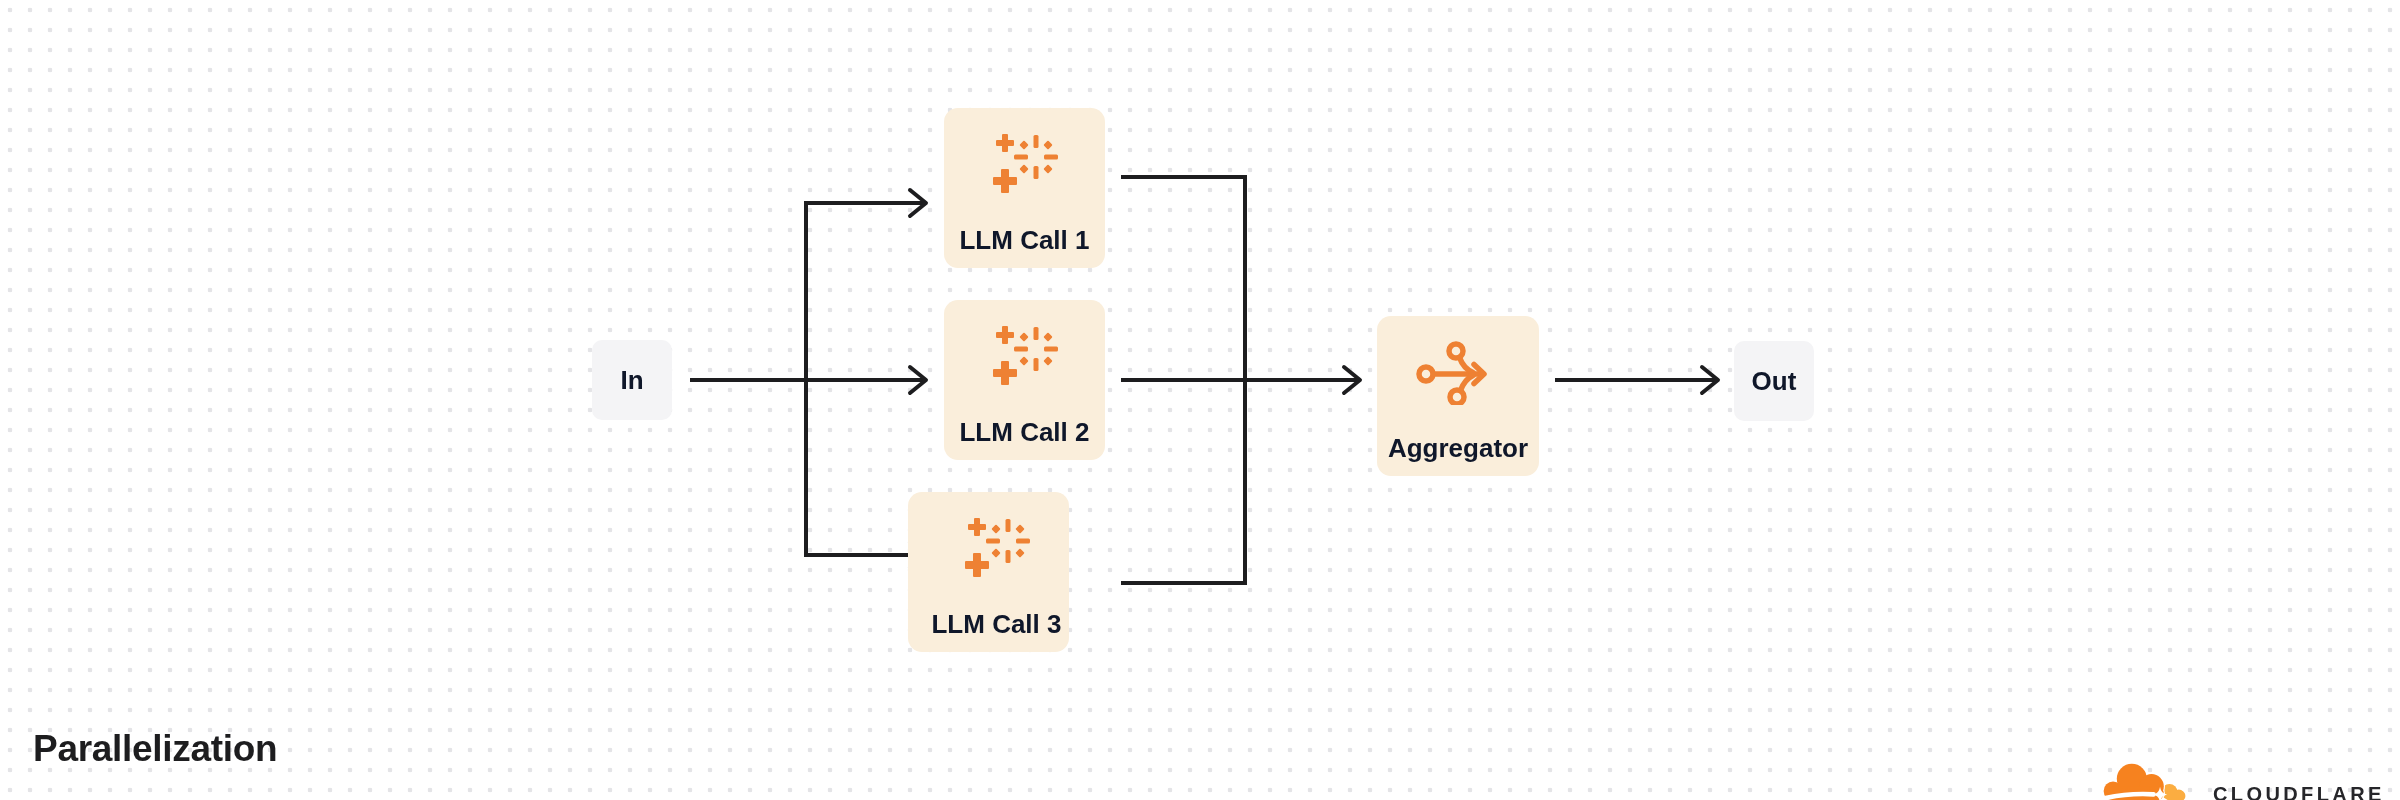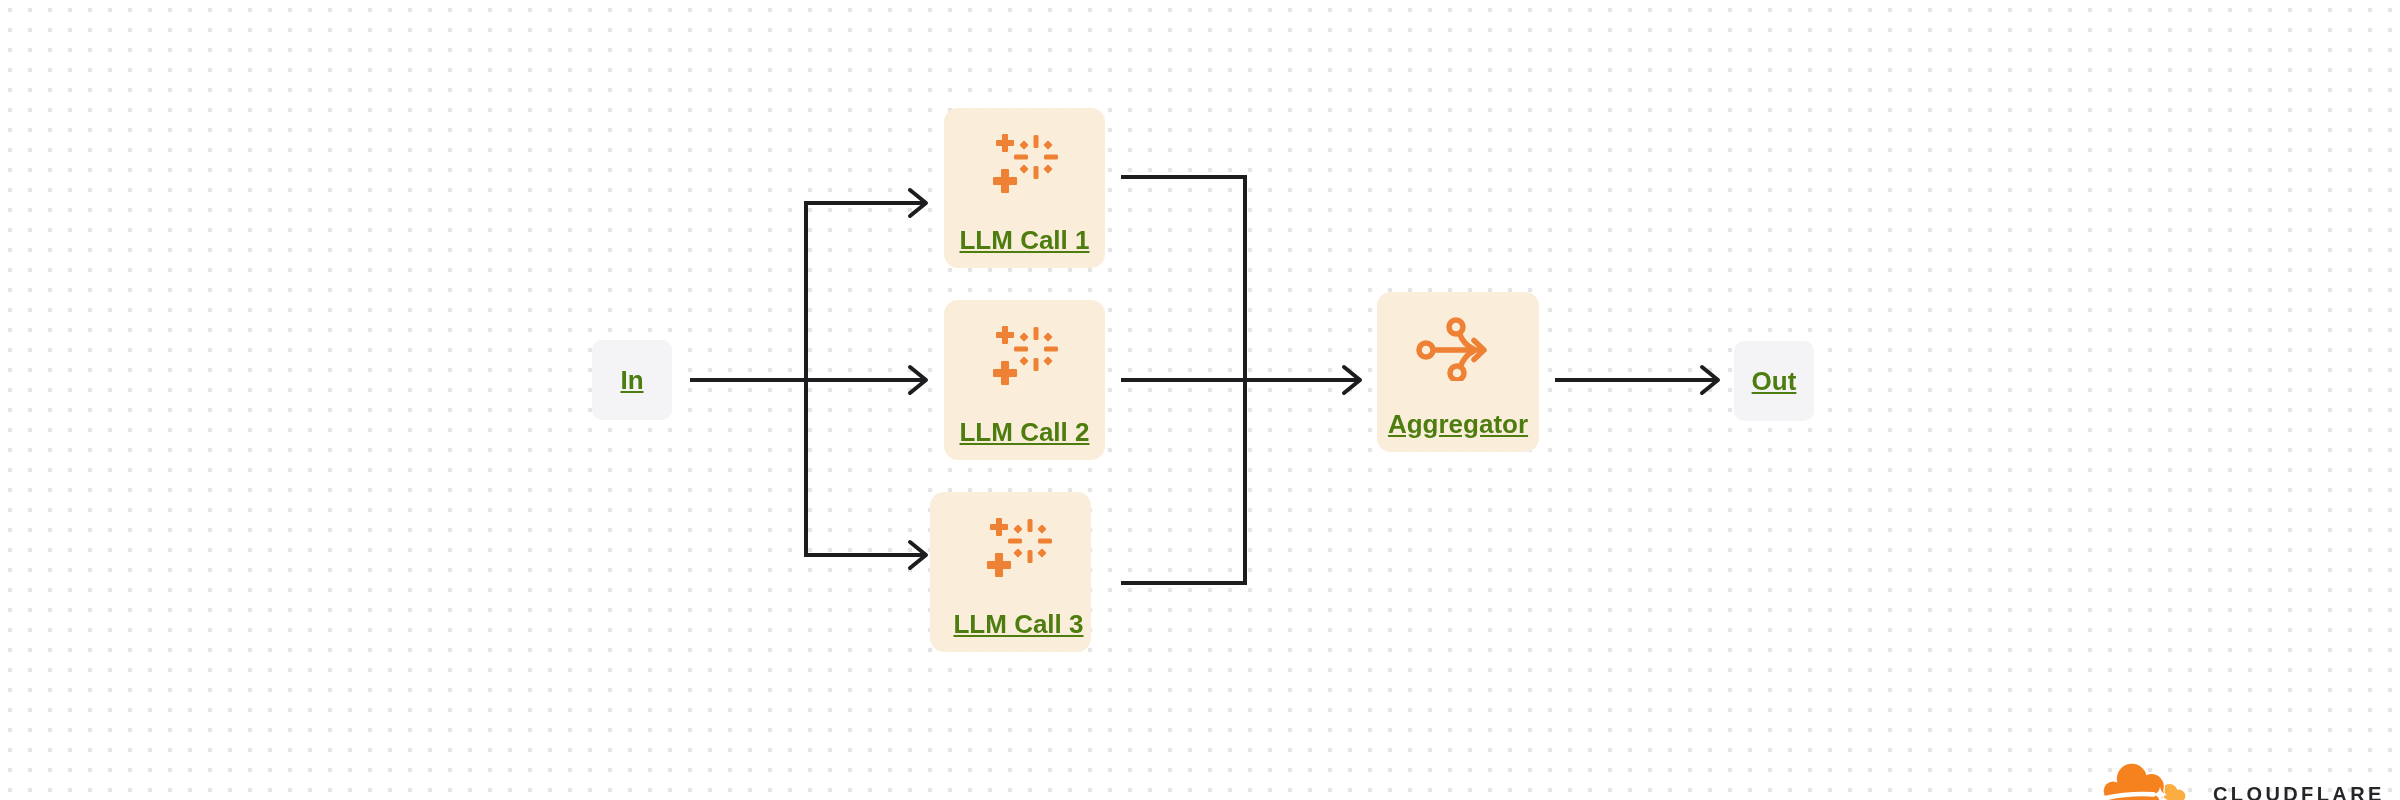--- a/index.html
+++ b/index.html
@@ -21,23 +21,22 @@
   }
   svg.edges path {
     stroke: currentColor; stroke-width: 4; fill: none;
   }
   svg.edges path.head {
     stroke-linecap: round; stroke-linejoin: round;
   }
   .node {
     position: absolute;
     display: flex; align-items: center; justify-content: center;
-    color: #4d7c0f;
+    color: #0f172a;
     box-sizing: border-box;
-    text-decoration: underline;
   }
   .node-io {
     width: 80px; height: 80px;
     background: var(--io-bg, #F4F4F6);
     border-radius: 10px;
     font-size: 26px; font-weight: 700; justify-content: center;
   }
   .node-card {
     width: 161px; height: 160px;
     background: var(--card-bg, #FAEEDB);
@@ -48,22 +47,22 @@
   }
   .node-card .label {
     font-size: 26px; font-weight: 700; line-height: 28px;
     white-space: nowrap;
   }
   .icon { color: var(--accent, #EE8133); display: block; }
   #node-in   { left: 592px;  top: 340px; }
   #node-out  { left: 1734px; top: 341px; }
   #node-llm1 { left: 944px;  top: 108px; }
   #node-llm2 { left: 944px;  top: 300px; }
-  #node-llm3 { left: 930px;  top: 492px; padding-left: 16px; }
-  #node-agg  { left: 1377px; top: 292px; width: 162px; }
+  #node-llm3 { left: 908px;  top: 492px; padding-left: 16px; }
+  #node-agg  { left: 1377px; top: 316px; width: 162px; }
   .title {
     position: absolute; left: 33px; top: 729px;
     font-size: 37px; font-weight: 700; line-height: 40px;
     color: #1D1D1F; letter-spacing: -0.3px;
   }
   .brand {
     position: absolute; left: 2098px; top: 760px;
     display: flex; align-items: flex-end; gap: 21px;
   }
   .brand .wordmark {
@@ -178,20 +177,21 @@
         <path d="M58 23.5 L 68 33 L 58 42.5"></path>
       </g>
     </svg>
     <span class="label">Aggregator</span>
   </div>
 
   <div class="node node-io" id="node-out">
     <span>Out</span>
   </div>
 
+  <div class="title">Parallelization</div>
 
   <div class="brand">
     <svg width="94" height="47" viewBox="0 0 100 50" aria-hidden="true">
 
       <g class="cloud-light">
         <circle cx="76" cy="34" r="8.5"></circle>
         <circle cx="86" cy="38" r="6.5"></circle>
         <rect x="72" y="33" width="21" height="10.5" rx="5.2"></rect>
       </g>
 

